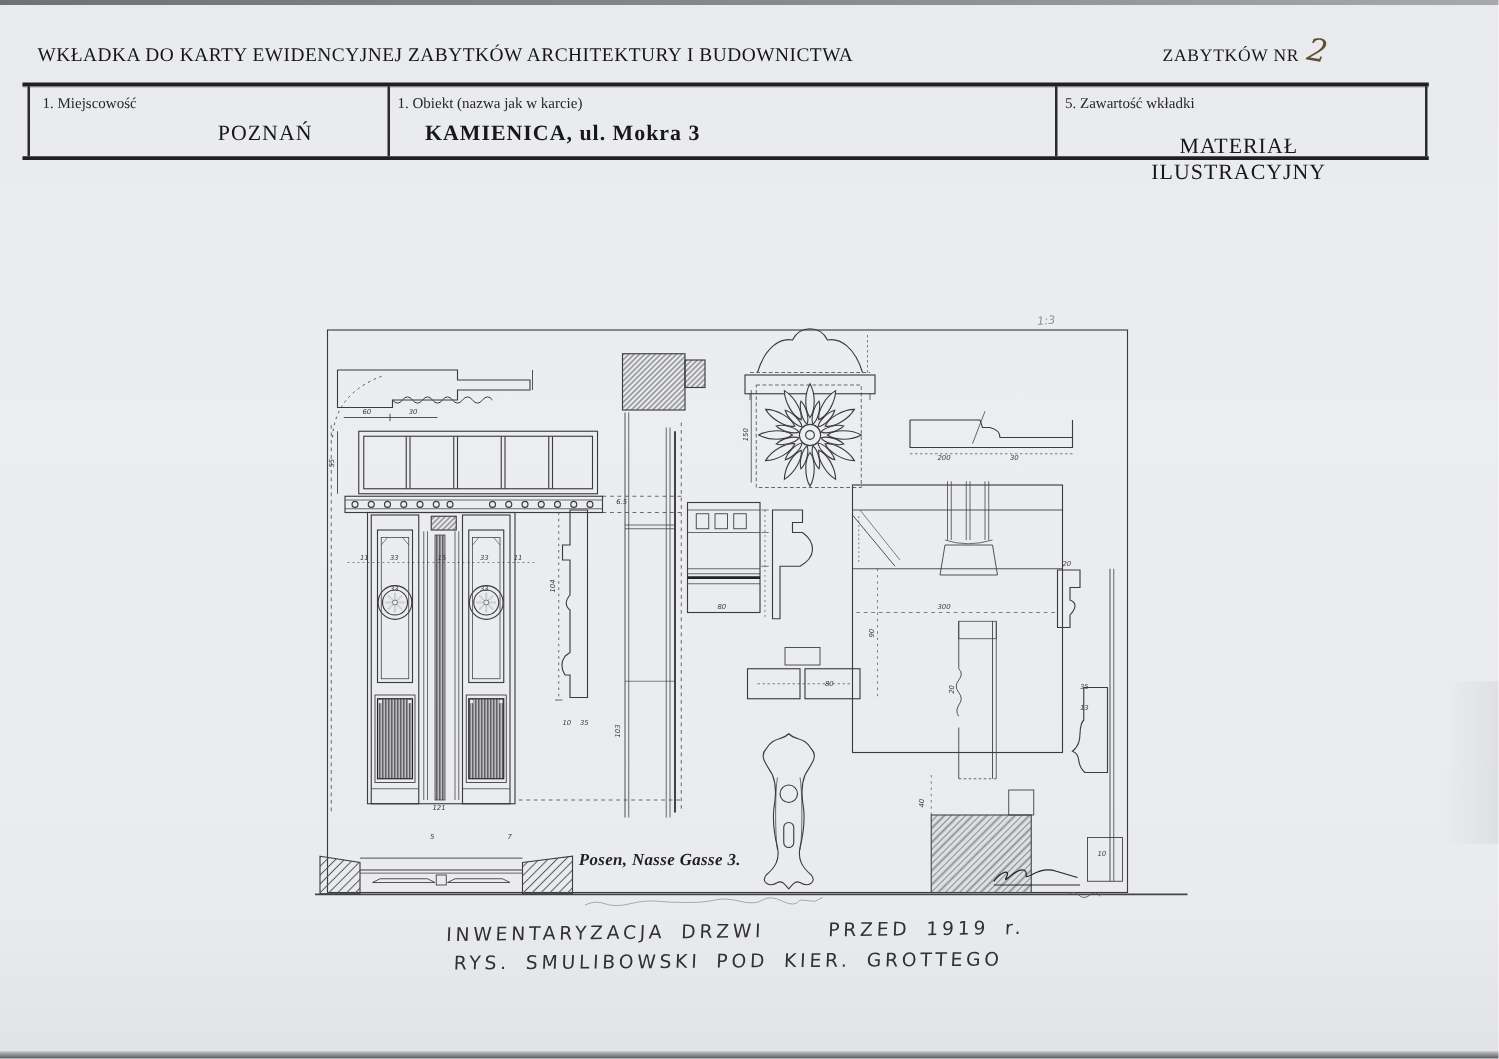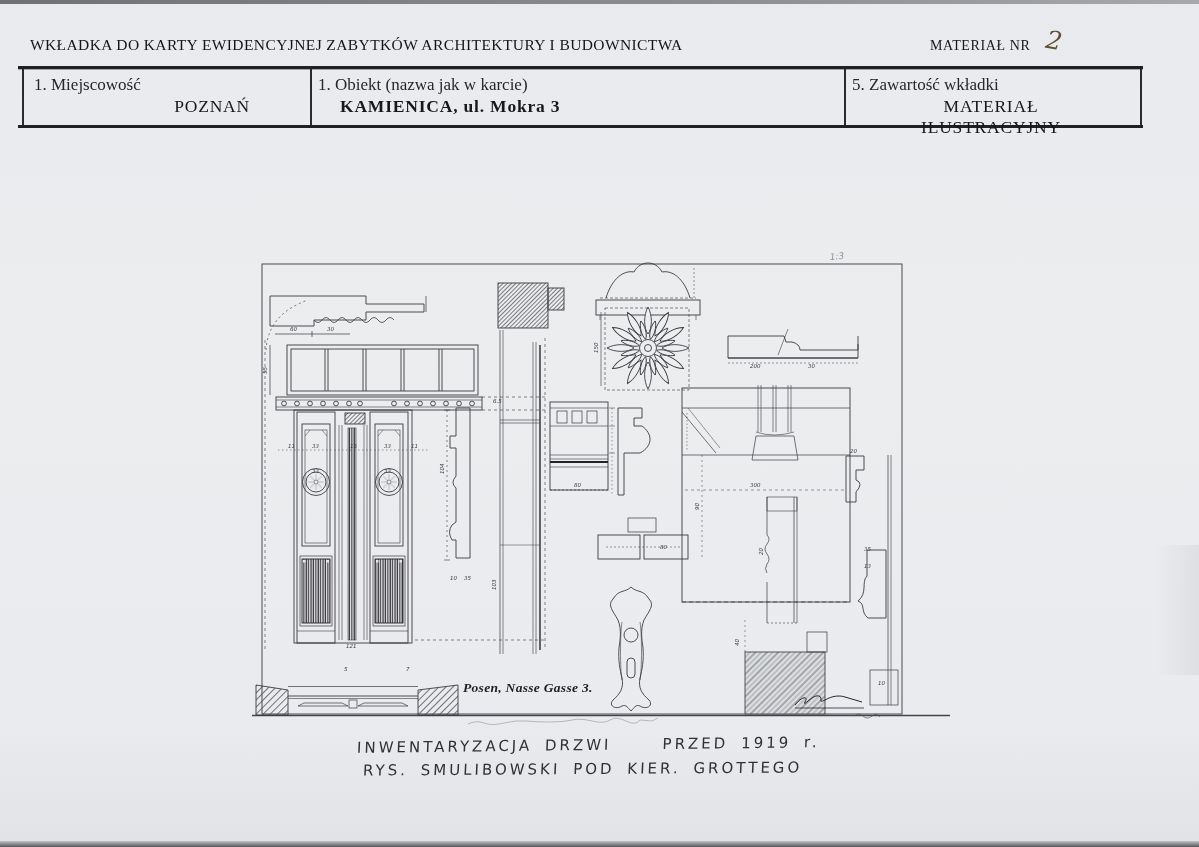--- a/index.html
+++ b/index.html
@@ -12,44 +12,44 @@
   .scan-edge-bottom{position:absolute;left:0;bottom:0;width:100%;height:6px;background:linear-gradient(180deg,#c2c3c6,#54565a);}
   .scan-streak{position:absolute;right:0;top:545px;width:44px;height:130px;background:linear-gradient(90deg,rgba(0,0,0,0),rgba(60,62,66,.07));}
   .title{position:absolute;left:30px;top:36px;font-size:15.5px;letter-spacing:.4px;color:#141419;}
   .attachment{position:absolute;left:930px;top:38px;font-size:14px;letter-spacing:.6px;color:#17171c;}
   .attachment-number{position:absolute;left:1046px;top:26px;font-size:25px;font-style:italic;color:#5d4f2d;transform:rotate(10deg);font-family:"DejaVu Serif",serif;}
   .rule{position:absolute;background:#1f1f24;}
   .rule-top{left:18px;top:66px;width:1125px;height:3px;box-shadow:0 1px 0 rgba(30,30,35,.35);}
   .rule-bottom{left:18px;top:125px;width:1125px;height:3px;}
   .vline{position:absolute;width:1.5px;background:#2a2a2f;top:69px;height:56px;}
   .v-left{left:22px;} .v-1{left:310px;} .v-2{left:844px;} .v-right{left:1140px;}
-  .field-label{position:absolute;top:75px;font-size:17px;color:#26262b;}
+  .field-label{position:absolute;top:75px;font-size:12px;color:#26262b;}
   .fl-1{left:34px;} .fl-2{left:318px;} .fl-3{left:852px;}
   .field-value{position:absolute;top:96px;font-size:17.5px;letter-spacing:.8px;color:#17171c;}
   .fv-1{left:120px;width:130px;text-align:right;}
   .fv-2{left:340px;font-weight:bold;}
-  .fv-3{left:876px;width:230px;text-align:center;}
+  .fv-3{left:876px;width:230px;text-align:center;margin-top:10px;}
   .drawing-wrap{position:absolute;left:250px;top:250px;width:710px;height:492px;}
   .note{position:absolute;font-family:"DejaVu Sans",sans-serif;color:#303035;white-space:pre;letter-spacing:3px;word-spacing:5px;}
   .note-1{left:357px;top:736px;font-size:15px;transform:rotate(-.7deg) skewX(-3deg);}
   .note-2{left:363px;top:760px;font-size:15px;transform:rotate(-.4deg) skewX(-3deg);}
   svg text{font-family:"DejaVu Sans",sans-serif;font-size:5.5px;font-style:italic;fill:#3a3a40;}
   svg text.caption-text{font-family:"Liberation Serif",serif;font-style:italic;font-weight:bold;font-size:13.5px;fill:#1f1f24;letter-spacing:.3px;}
   svg text.pencil{font-size:9px;fill:#8f939a;font-style:italic;}
 </style>
 </head>
 <body>
 
 <div class="page">
   <div class="scan-edge-top"></div>
   <div class="scan-edge-bottom"></div>
   <div class="scan-streak"></div>
 
   <div class="title">WKŁADKA DO KARTY EWIDENCYJNEJ ZABYTKÓW ARCHITEKTURY I BUDOWNICTWA</div>
-  <div class="attachment">MATERIAŁ NR</div>
+  <div class="attachment">ZABYTKÓW NR</div>
   <div class="attachment-number">2</div>
 
   <div class="rule rule-top"></div>
   <div class="rule rule-bottom"></div>
   <div class="vline v-left"></div>
   <div class="vline v-1"></div>
   <div class="vline v-2"></div>
   <div class="vline v-right"></div>
 
   <div class="field-label fl-1">1. Miejscowość</div>

